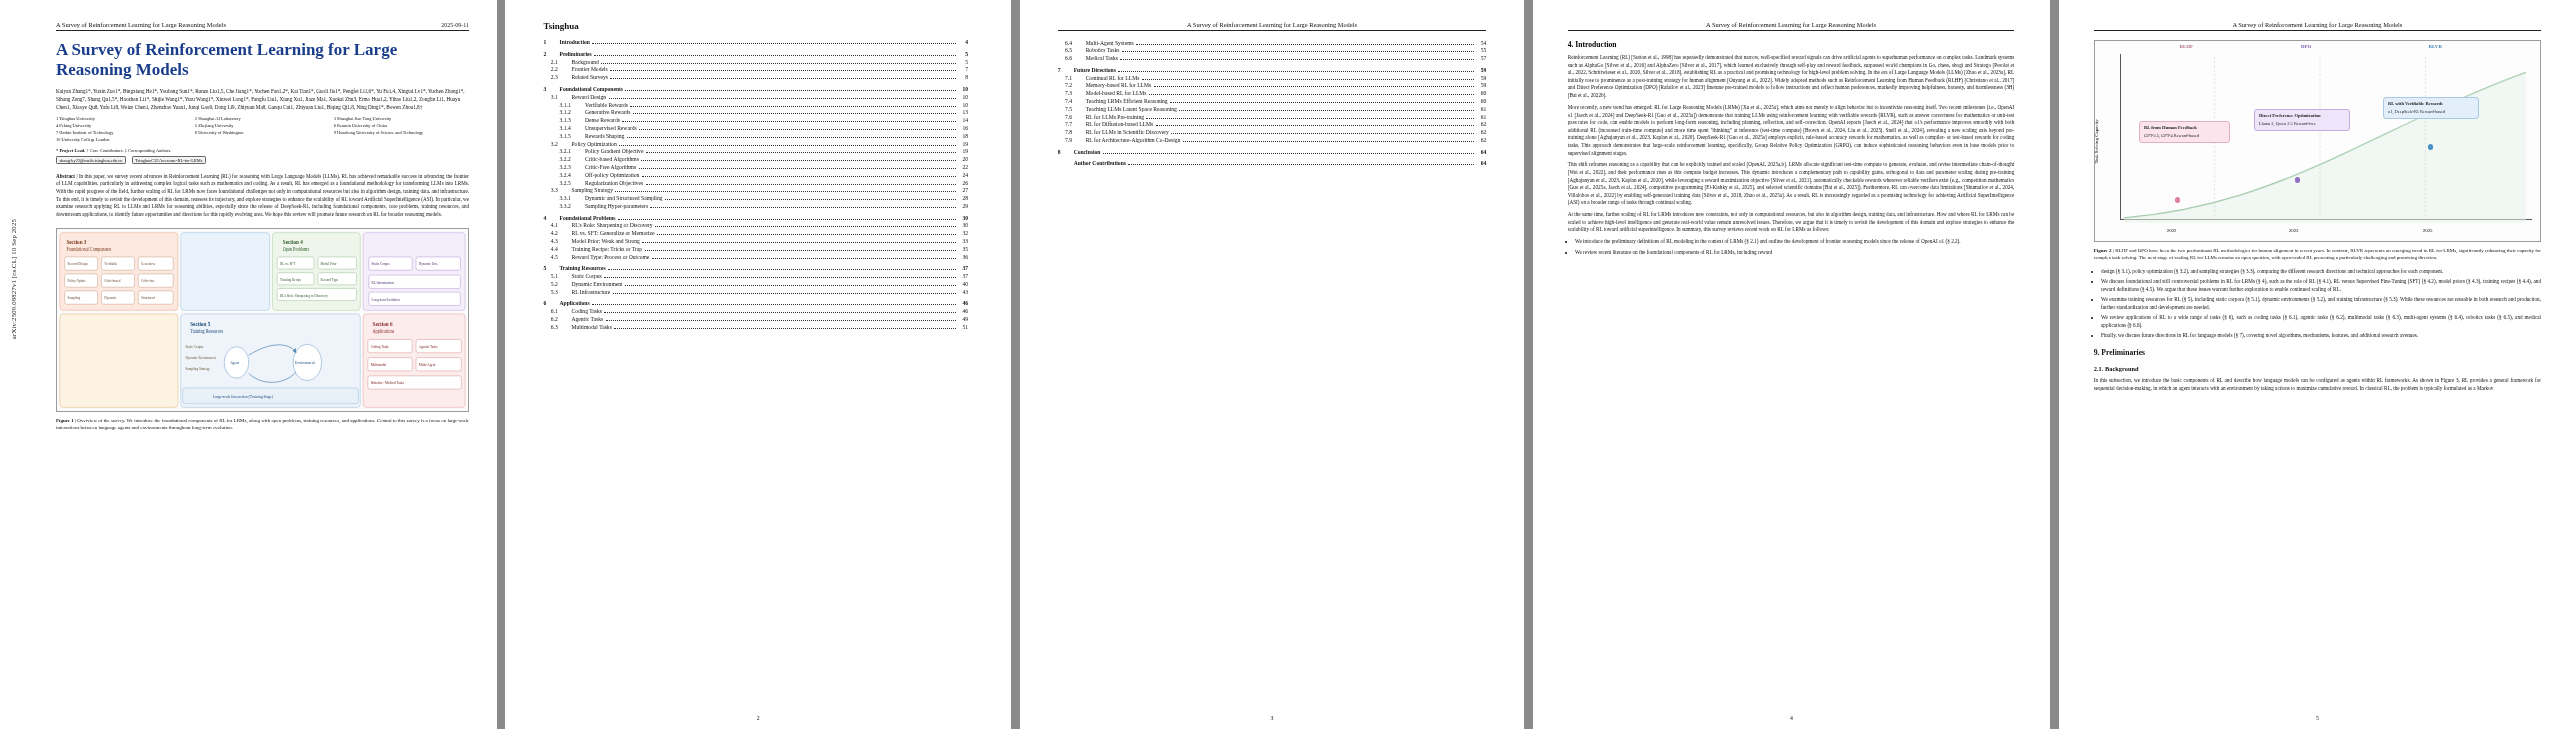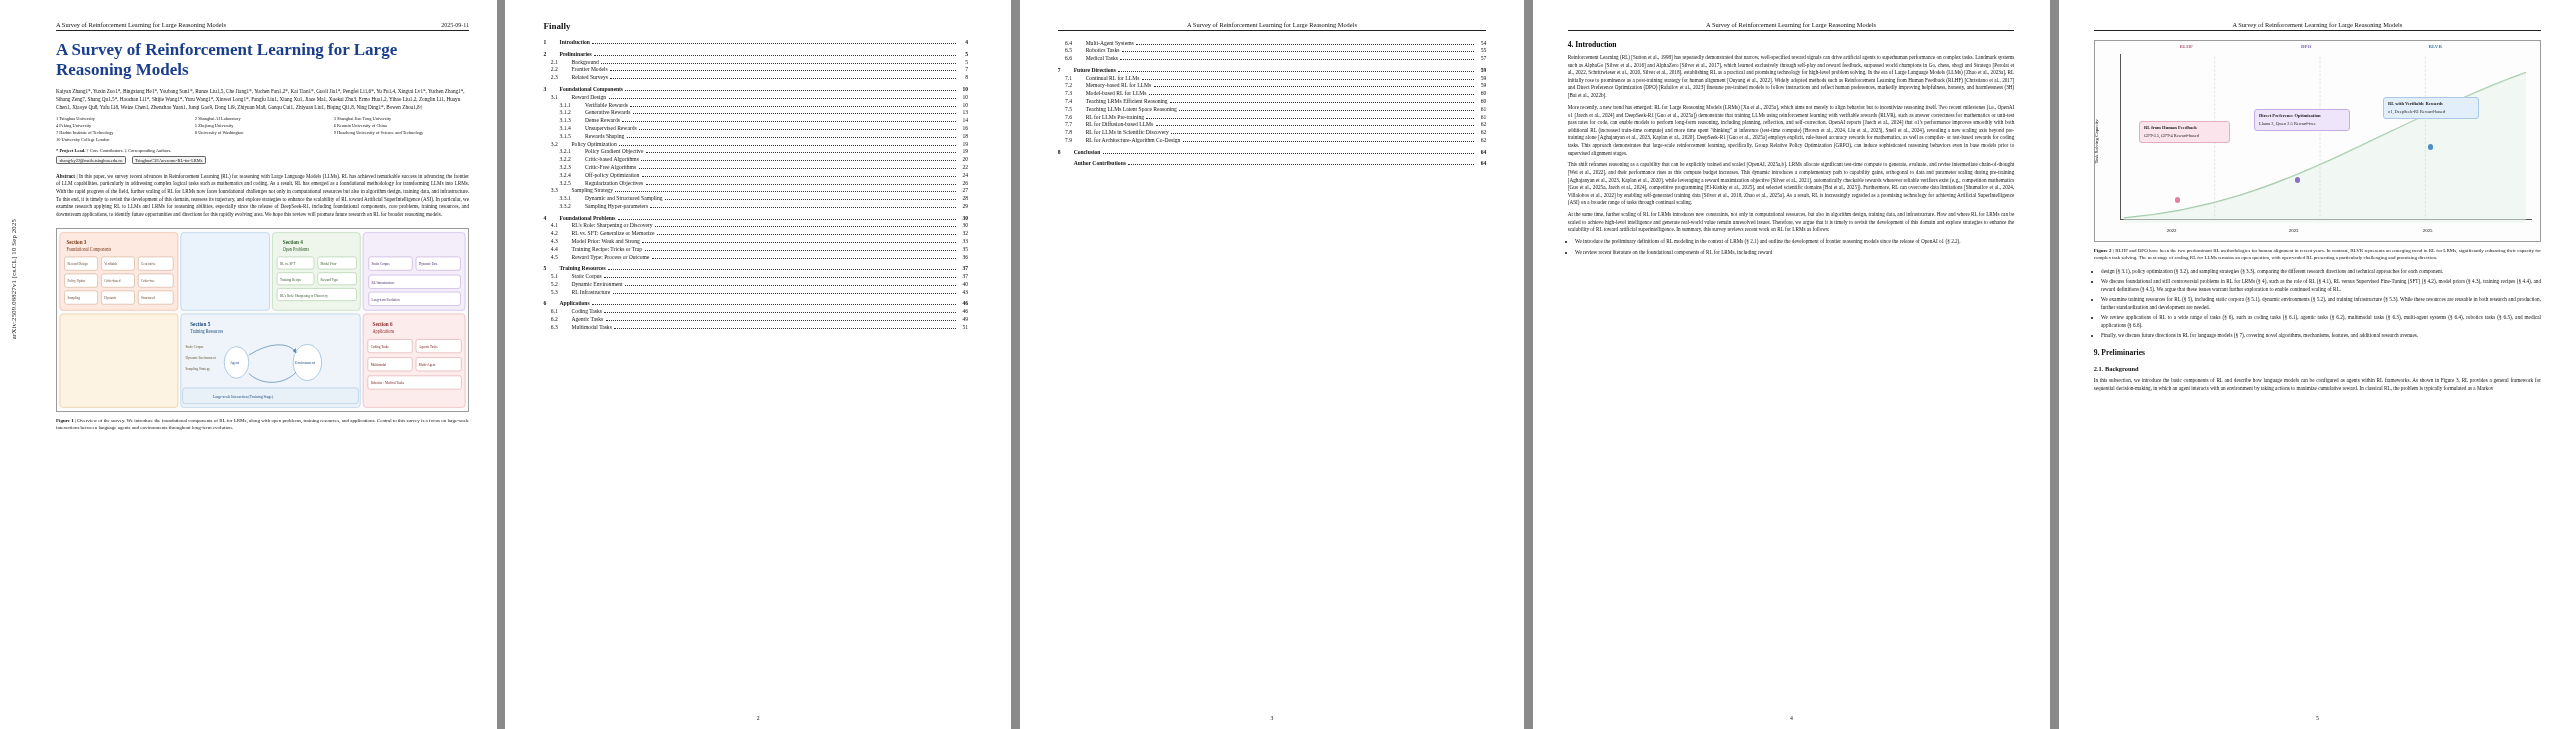--- a/index.html
+++ b/index.html
@@ -210,21 +210,21 @@
       </svg>
     </div>
 
     <div class="figcap">
       <b>Figure 1</b>
       <span>| Overview of the survey. We introduce the foundational components of RL for LRMs, along with open problems, training resources, and applications. Central to this survey is a focus on large-scale interactions between language agents and environments throughout long-term evolution.</span>
     </div>
   </div>
 
   <div class="page p2">
-    <h2 class="sec">Finally</h2>
+    <h2 class="sec">Tsinghua</h2>
     <div class="toc" id="toc1">
         <div class="row l1">
           <span class="num">1</span>
           <span class="lbl">Introduction</span>
           <span class="dots"></span>
           <span class="pg">4</span>
         </div>
         <div class="row l1">
           <span class="num">2</span>
           <span class="lbl">Preliminaries</span>

